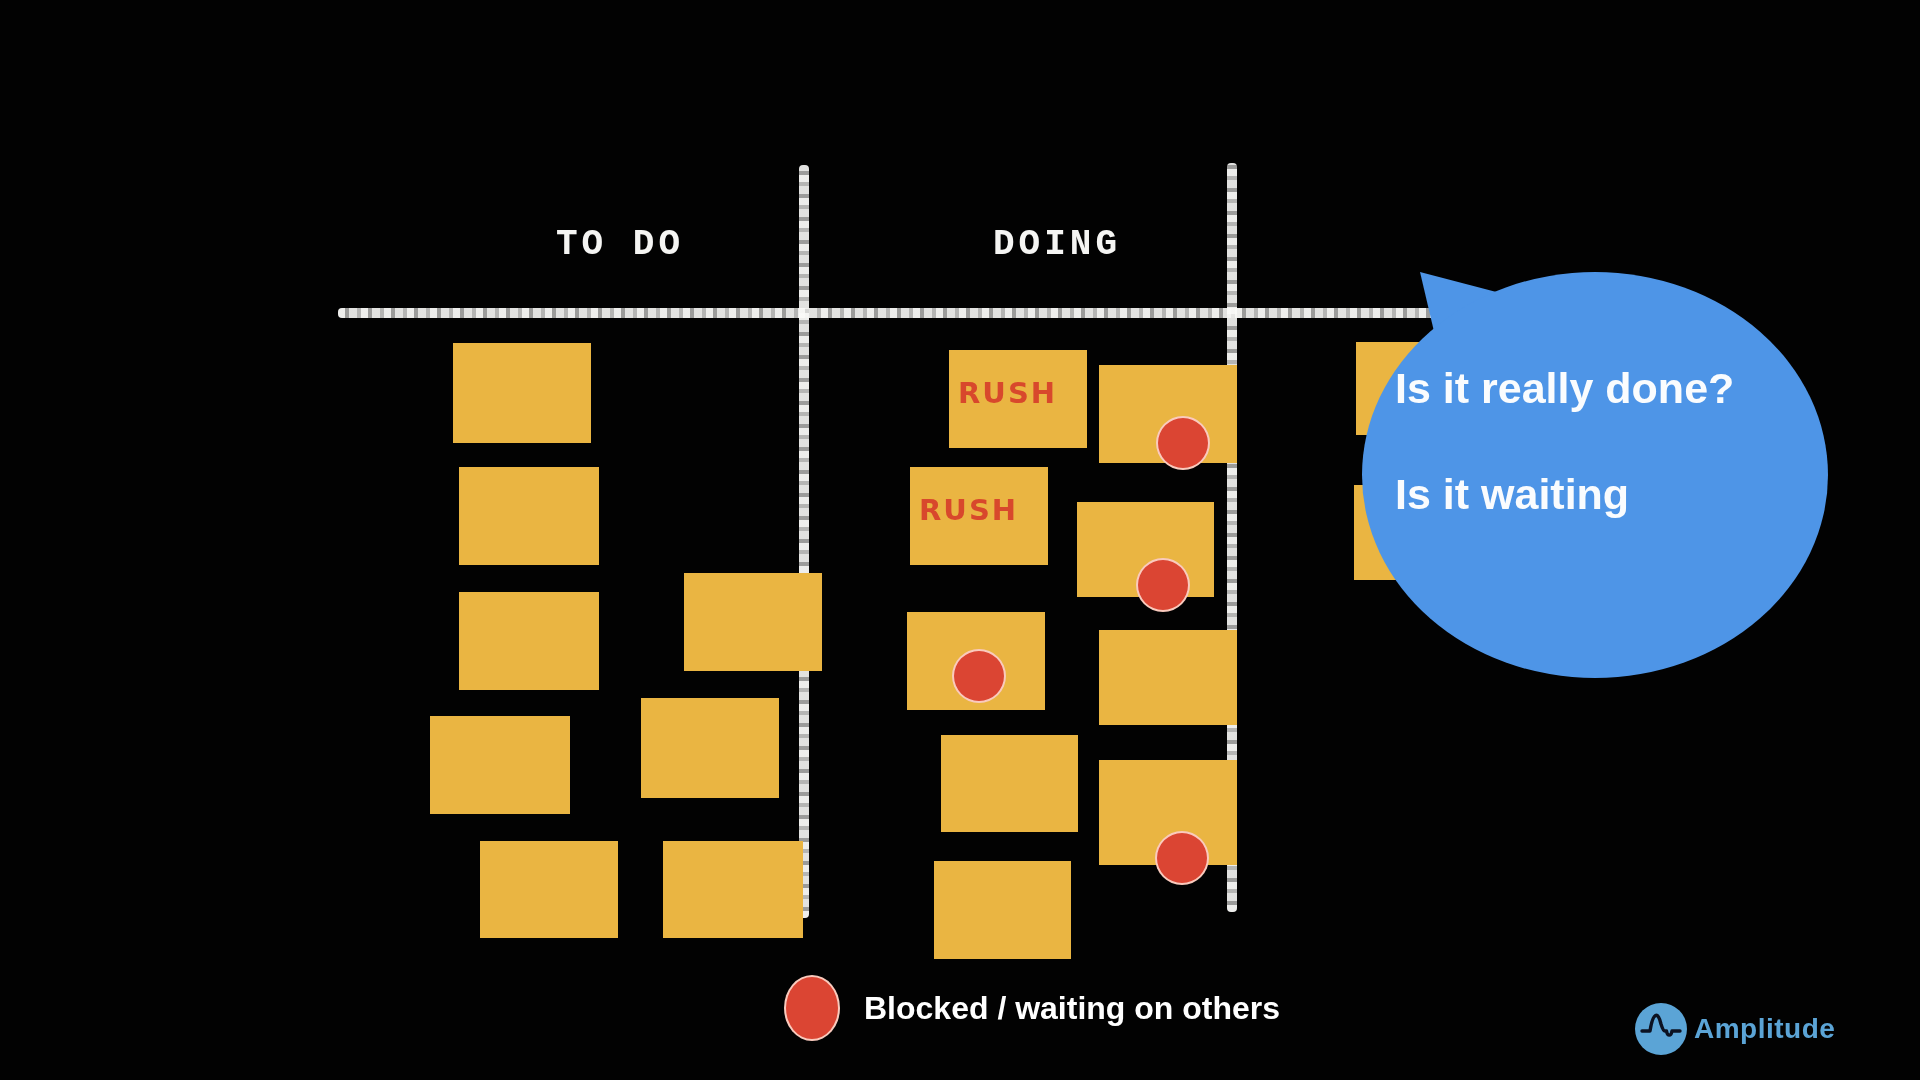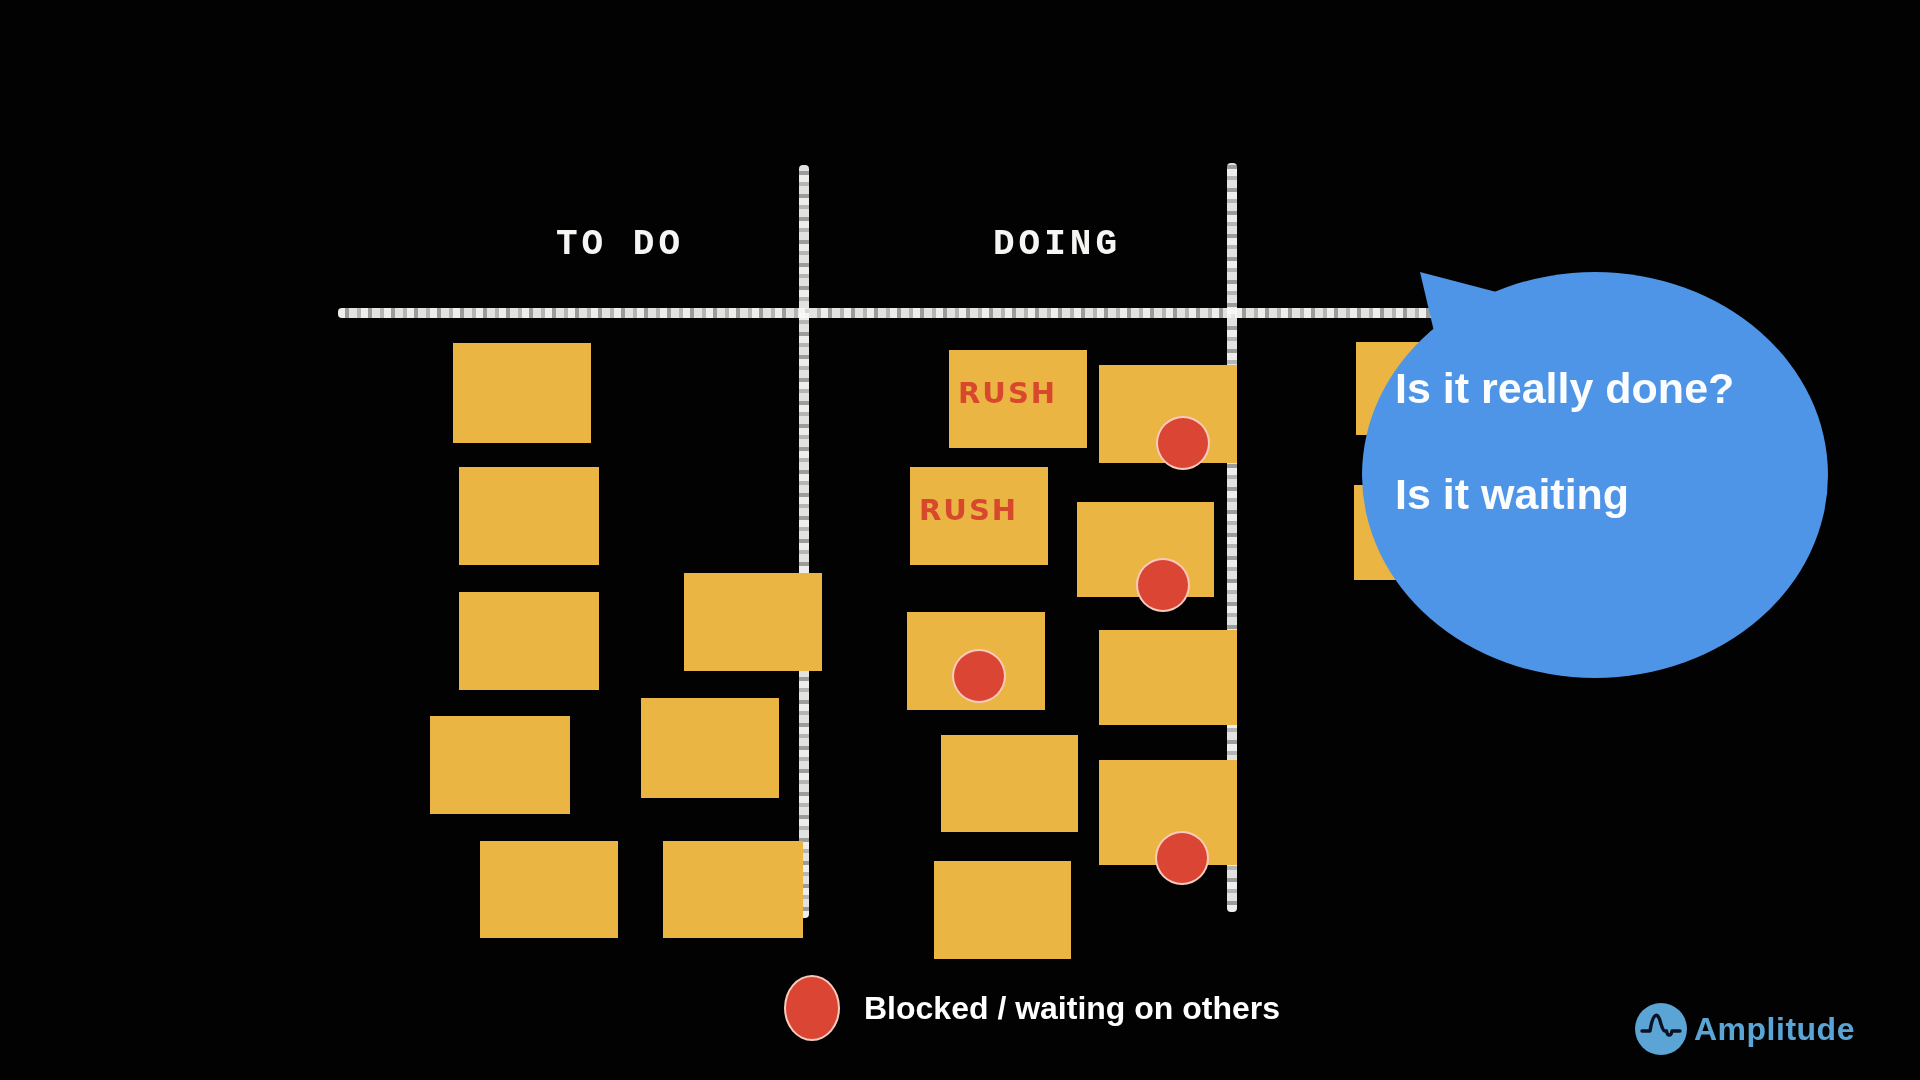--- a/index.html
+++ b/index.html
@@ -61,21 +61,21 @@
   }
   .legend-label{
     position:absolute;left:864px;top:990px;
     color:var(--legend-text,#fff);font-weight:700;font-size:32px;line-height:36px;
     white-space:nowrap;
   }
   
   .logo-svg{position:absolute;left:1634px;top:1002px;}
   .logo-label{
     position:absolute;left:1694px;top:1006px;
-    color:var(--amp,#5BA4D6);font-weight:700;font-size:32px;line-height:46px;
+    color:var(--amp,#5BA4D6);font-weight:700;font-size:28px;line-height:46px;
     letter-spacing:.5px;white-space:nowrap;
   }
 </style>
 </head>
 <body>
 
 <div class="stage">
 
   <div class="col-header todo">TO DO</div>
   <div class="col-header doing">DOING</div>

